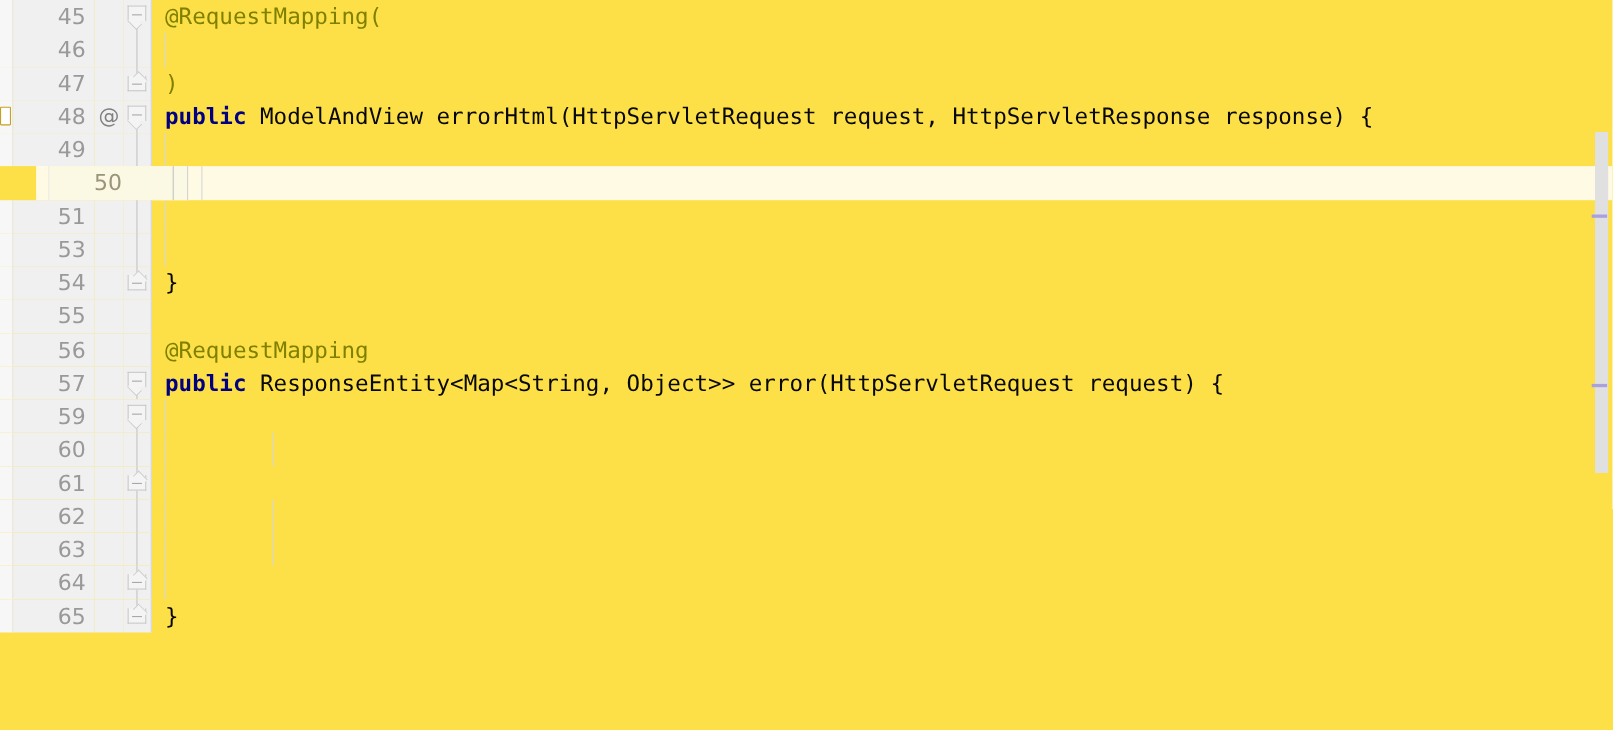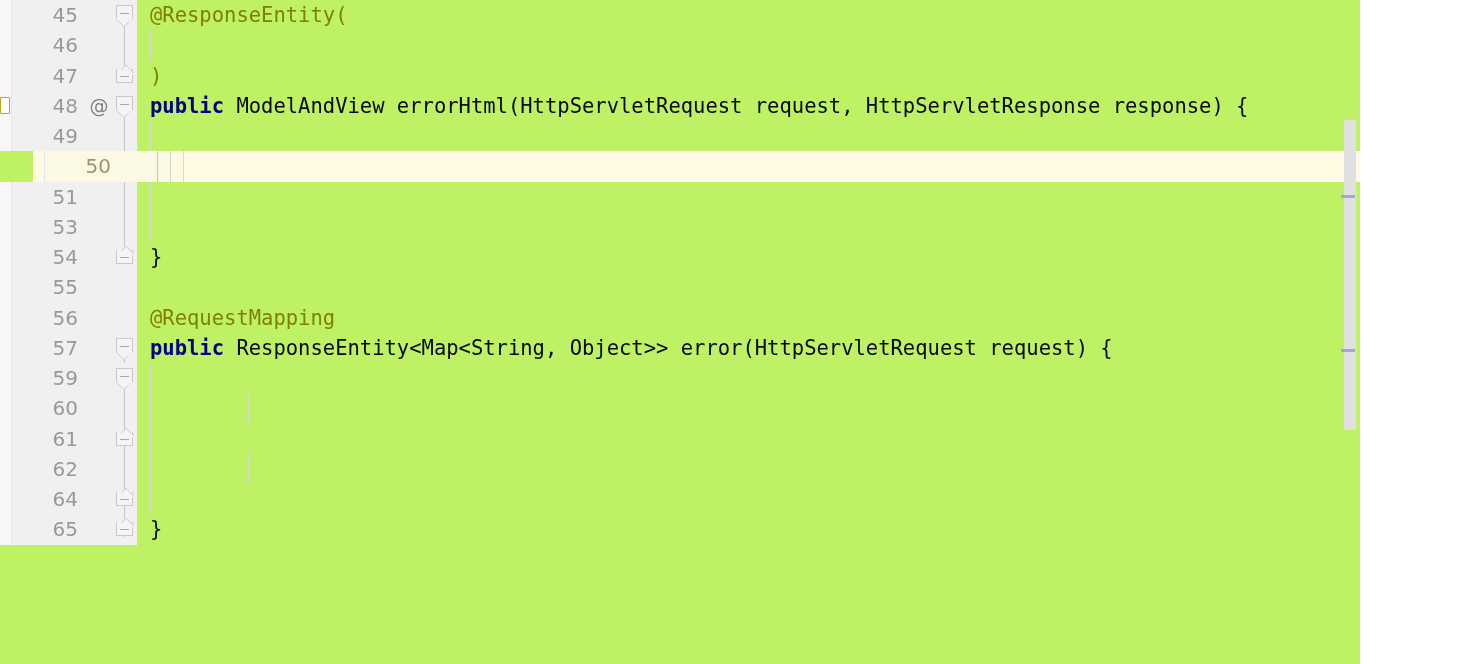--- a/index.html
+++ b/index.html
@@ -3,23 +3,23 @@
 <meta charset="utf-8">
 <style>
   * { box-sizing: border-box; }
   html, body {
     margin: 0; padding: 0;
     background: #ffffff;
     font-family: "DejaVu Sans Mono", "Liberation Mono", monospace;
   }
   #app {
     position: relative;
-    width: 1360px; height: 664px;
+    width: 1466px; height: 664px;
     overflow: hidden;
-    background: #bef264;
+    background: #fde047;
   }
 
   
   .row {
     position: relative;
     height: 30.25px;
     display: flex;
     align-items: stretch;
     white-space: pre;
   }
@@ -191,21 +191,21 @@
 
   <div class="row">
     <div class="stripe"></div>
     <div class="gutter">45</div>
     <div class="anncol"></div>
     <div class="foldcol">
       <div class="fold-line" style="top:15px;bottom:0;"></div>
       <div class="fold-marker start"></div>
       <div class="gutter-edge"></div>
     </div>
-    <div class="code"><span class="txt"><span class="ann">@ResponseEntity(</span></span></div>
+    <div class="code"><span class="txt"><span class="ann">@RequestMapping(</span></span></div>
   </div>
 
   <div class="row">
     <div class="stripe"></div>
     <div class="gutter">46</div>
     <div class="anncol"></div>
     <div class="foldcol">
       <div class="fold-line"></div>
       <div class="gutter-edge"></div>
     </div>
@@ -400,20 +400,34 @@
       <div class="gutter-edge"></div>
     </div>
     <div class="code">
       <div class="indent-guide" style="left:12px;"></div>
       <div class="indent-guide" style="left:110px;"></div>
       
       
     </div>
   </div>
 
+  <div class="row">
+    <div class="stripe"></div>
+    <div class="gutter">63</div>
+    <div class="anncol"></div>
+    <div class="foldcol">
+      <div class="fold-line"></div>
+      <div class="gutter-edge"></div>
+    </div>
+    <div class="code">
+      <div class="indent-guide" style="left:12px;"></div>
+      <div class="indent-guide" style="left:110px;"></div>
+      
+    </div>
+  </div>
 
   <div class="row">
     <div class="stripe"></div>
     <div class="gutter">64</div>
     <div class="anncol"></div>
     <div class="foldcol">
       <div class="fold-line"></div>
       <div class="fold-marker end"></div>
       <div class="gutter-edge"></div>
     </div>

